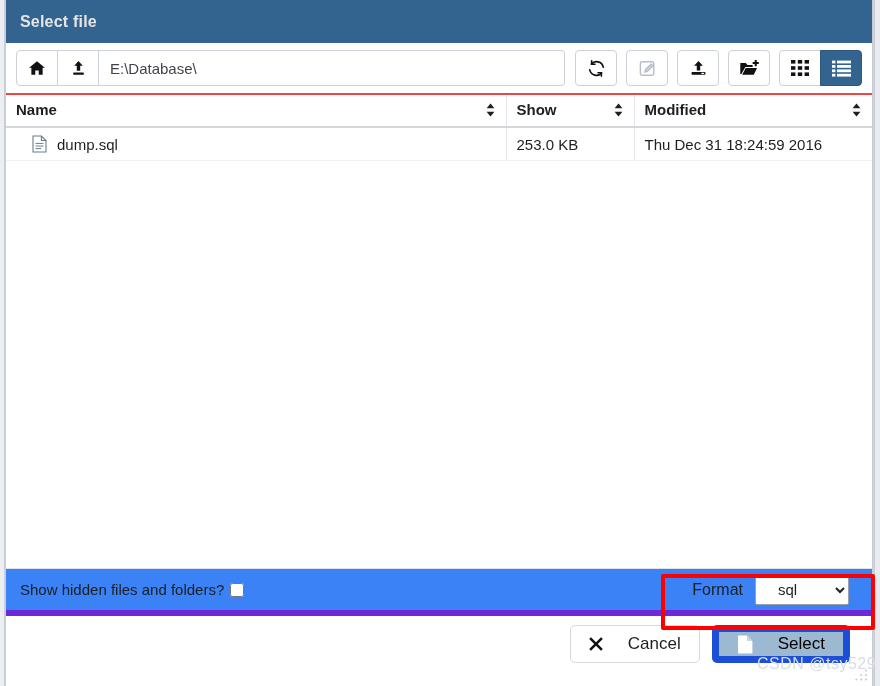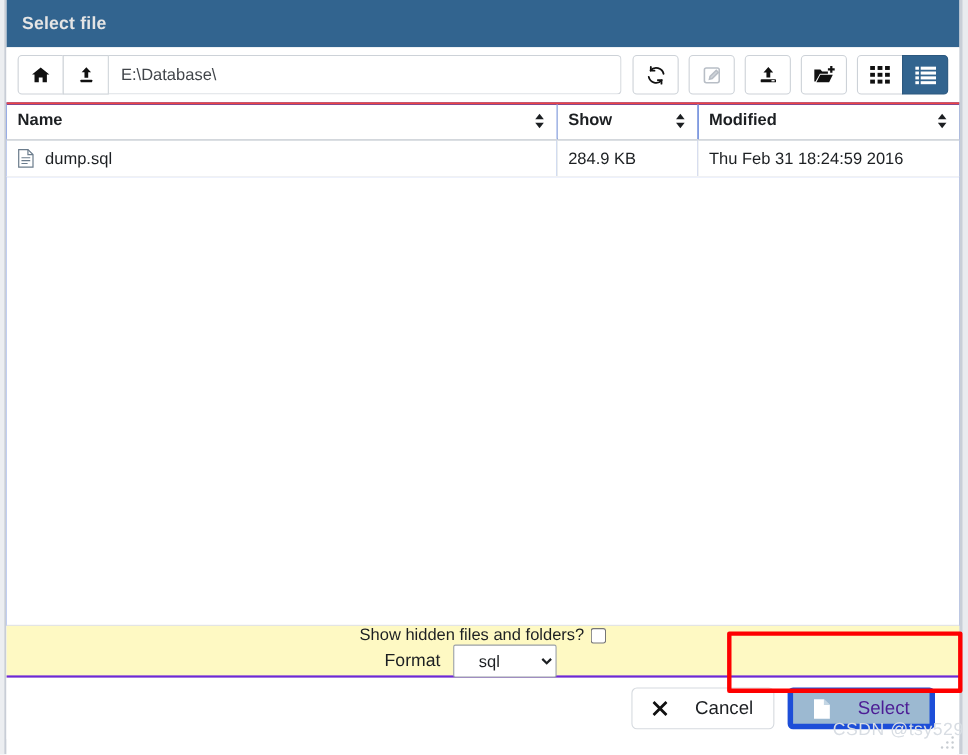--- a/index.html
+++ b/index.html
@@ -163,56 +163,55 @@
     color: #1c1f22;
     padding: 7px 10px;
     border-right: 1px solid #e2e5e9;
     border-bottom: 1px solid #f0f1f3;
     box-sizing: border-box;
     height: 31px;
     vertical-align: middle;
     background: #ffffff;
   }
   table.filelist td:last-child { border-right: none; }
-  .name-cell { display: flex; align-items: center; gap: 10px; }
+  .name-cell { display: flex; align-items: center; gap: 10px; margin-left: 16px; }
   .filler {
     height: 407px;
     background: #ffffff;
     border-bottom: 1px solid #dfe2e6;
   }
 
   
   .options-bar {
     height: 47px;
     display: flex;
     align-items: center;
     justify-content: space-between;
     padding: 0 14px;
     box-sizing: border-box;
-    border-bottom: 2px solid #6d28d9;
-    background: #fef9c3;
+    border-bottom: 6px solid #6d28d9;
+    background: #3b82f6;
     position: relative;
-    flex-direction: column;
   }
   .hidden-files {
     display: flex;
     align-items: center;
     gap: 6px;
     font-size: 15px;
     color: #1c1f22;
   }
   .hidden-files input[type=checkbox] {
     width: 14px; height: 14px; margin: 0;
     cursor: pointer;
   }
   .format-group {
     display: flex;
     align-items: center;
     gap: 12px;
-    margin-right: 22px;
+    margin-right: 9px;
   }
   .format-label { font-size: 16px; color: #1c1f22; }
   .format-select {
     width: 94px;
     height: 30px;
     font-size: 15px;
     font-family: "Liberation Sans", sans-serif;
     color: #1c1f22;
     border: 1px solid #9aa0a8;
     border-radius: 2px;
@@ -258,22 +257,22 @@
     cursor: pointer;
     font-family: "Liberation Sans", sans-serif;
   }
   .btn-cancel {
     background: #ffffff;
     border: 1px solid #d6dadf;
     color: #1c1f22;
   }
   .btn-select {
     background: #9cb9d1;
-    border: 5px solid #1d4ed8;
-    color: #4c1d95;
+    border: 7px solid #1d4ed8;
+    color: #000000;
     cursor: default;
   }
 
   
   .resize-grip {
     position: absolute;
     right: 12px;
     bottom: 4px;
     width: 14px;
     height: 14px;
@@ -464,22 +463,22 @@
                 <span>
                   <svg width="15" height="18" viewBox="0 0 15 18" fill="none" stroke="#6b7c8c" stroke-width="1.1">
                     <path d="M1 1h8.4L14 5.5V17H1V1z" fill="#ffffff"></path>
                     <path d="M9.4 1v4.5H14"></path>
                     <path d="M3.5 8.4h8M3.5 11h8M3.5 13.6h5.6" stroke-width="1"></path>
                   </svg>
                 </span>
                 <span>dump.sql</span>
               </div>
             </td>
-            <td>284.9 KB</td>
-            <td>Thu Feb 31 18:24:59 2016</td>
+            <td>253.0 KB</td>
+            <td>Thu Dec 31 18:24:59 2016</td>
           </tr>
         </tbody>
       </table>
       <div class="filler"></div>
     </div>
 
     <div class="options-bar">
       <label class="hidden-files">
         <span>Show hidden files and folders?</span>
         <input type="checkbox" style="">

